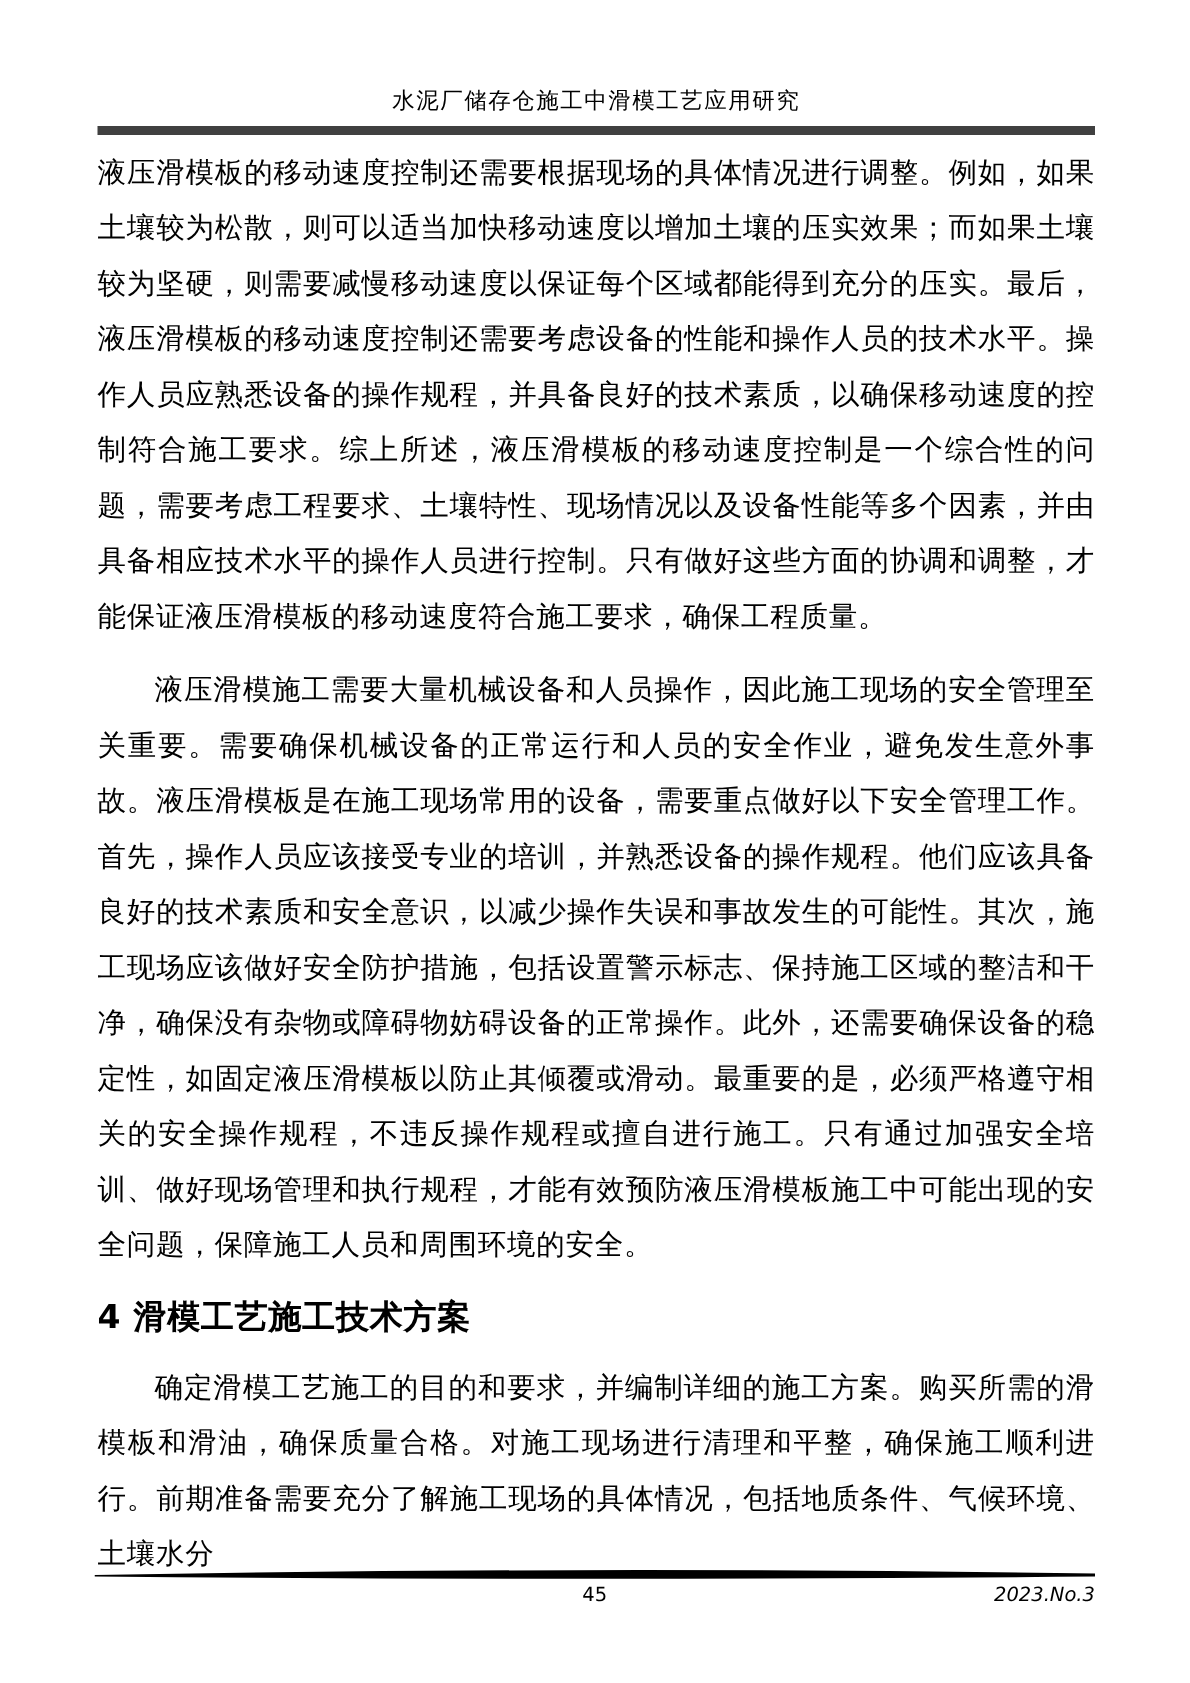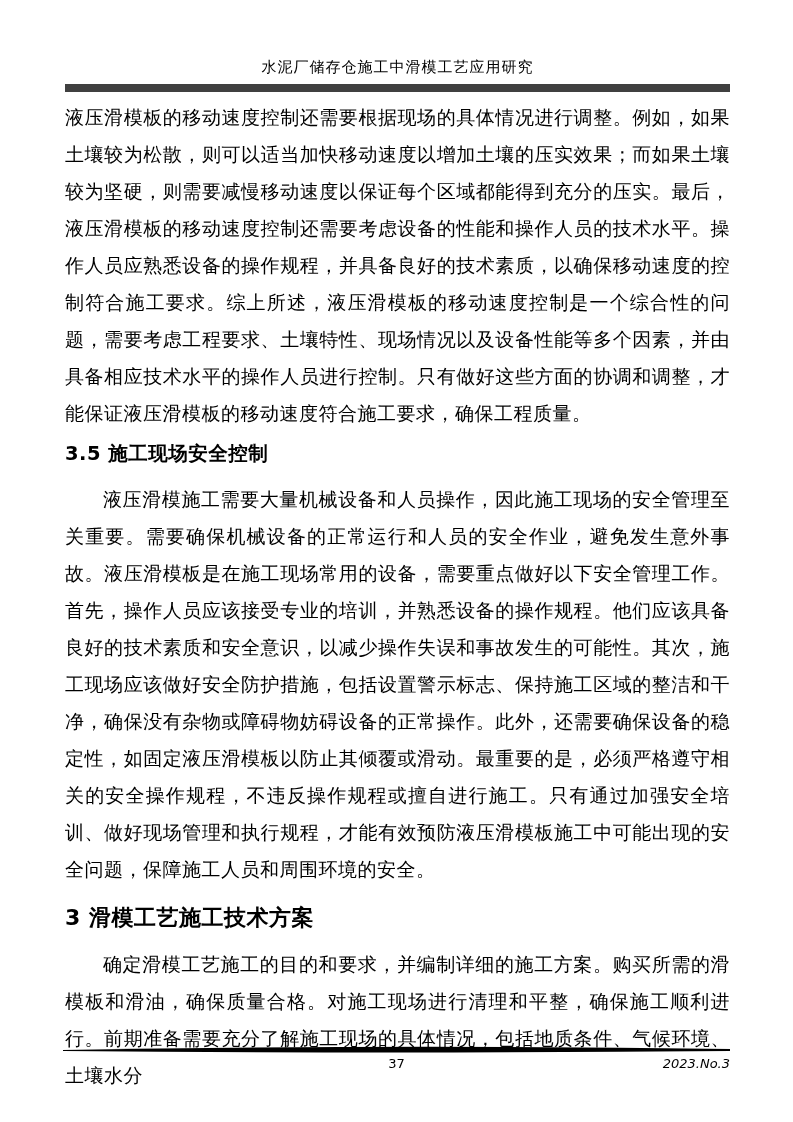--- a/index.html
+++ b/index.html
@@ -12,21 +12,21 @@
     overflow: hidden;
   }
   .page {
     position: absolute;
     left: 65px; top: 0;
     width: 665px; height: 1122px;
   }
   
   .running-head {
     padding-top: 58px;
-    border-bottom: 8px solid #404040;
+    border-bottom: 6px solid #404040;
     padding-bottom: 7px;
   }
   .running-head .title {
     display: block;
     text-align: center;
     font-size: 15px;
     letter-spacing: 1px;
   }
   
   .para {
@@ -84,32 +84,31 @@
 <body>
 
 <div class="page">
 
   <div class="running-head">
     <span class="title">水泥厂储存仓施工中滑模工艺应用研究</span>
   </div>
 
   <p class="para first-para">液压滑模板的移动速度控制还需要根据现场的具体情况进行调整。例如，如果土壤较为松散，则可以适当加快移动速度以增加土壤的压实效果；而如果土壤较为坚硬，则需要减慢移动速度以保证每个区域都能得到充分的压实。最后，液压滑模板的移动速度控制还需要考虑设备的性能和操作人员的技术水平。操作人员应熟悉设备的操作规程，并具备良好的技术素质，以确保移动速度的控制符合施工要求。综上所述，液压滑模板的移动速度控制是一个综合性的问题，需要考虑工程要求、土壤特性、现场情况以及设备性能等多个因素，并由具备相应技术水平的操作人员进行控制。只有做好这些方面的协调和调整，才能保证液压滑模板的移动速度符合施工要求，确保工程质量。</p>
 
-  <h3 class="h-sub">3.5 施工现场安全控制</h3>
 
   <p class="para indent">液压滑模施工需要大量机械设备和人员操作，因此施工现场的安全管理至关重要。需要确保机械设备的正常运行和人员的安全作业，避免发生意外事故。液压滑模板是在施工现场常用的设备，需要重点做好以下安全管理工作。首先，操作人员应该接受专业的培训，并熟悉设备的操作规程。他们应该具备良好的技术素质和安全意识，以减少操作失误和事故发生的可能性。其次，施工现场应该做好安全防护措施，包括设置警示标志、保持施工区域的整洁和干净，确保没有杂物或障碍物妨碍设备的正常操作。此外，还需要确保设备的稳定性，如固定液压滑模板以防止其倾覆或滑动。最重要的是，必须严格遵守相关的安全操作规程，不违反操作规程或擅自进行施工。只有通过加强安全培训、做好现场管理和执行规程，才能有效预防液压滑模板施工中可能出现的安全问题，保障施工人员和周围环境的安全。</p>
 
-  <h2 class="h-main">3  滑模工艺施工技术方案</h2>
+  <h2 class="h-main">4  滑模工艺施工技术方案</h2>
 
 
   <p class="para indent">确定滑模工艺施工的目的和要求，并编制详细的施工方案。购买所需的滑模板和滑油，确保质量合格。对施工现场进行清理和平整，确保施工顺利进行。前期准备需要充分了解施工现场的具体情况，包括地质条件、气候环境、土壤水分</p>
 
 </div>
 
 <div class="footer">
   <svg class="footer-rule" width="667" height="11" viewBox="0 0 667 11">
     <path d="M0,6 Q333,0 667,5 L667,7 Q333,10 0,7 Z" fill="#000000"></path>
   </svg>
   <div class="footer-meta">
-    <span class="page-num">37</span>
+    <span class="page-num">45</span>
     <span class="issue">2023.No.3</span>
   </div>
 </div>
 
 </body></html>

